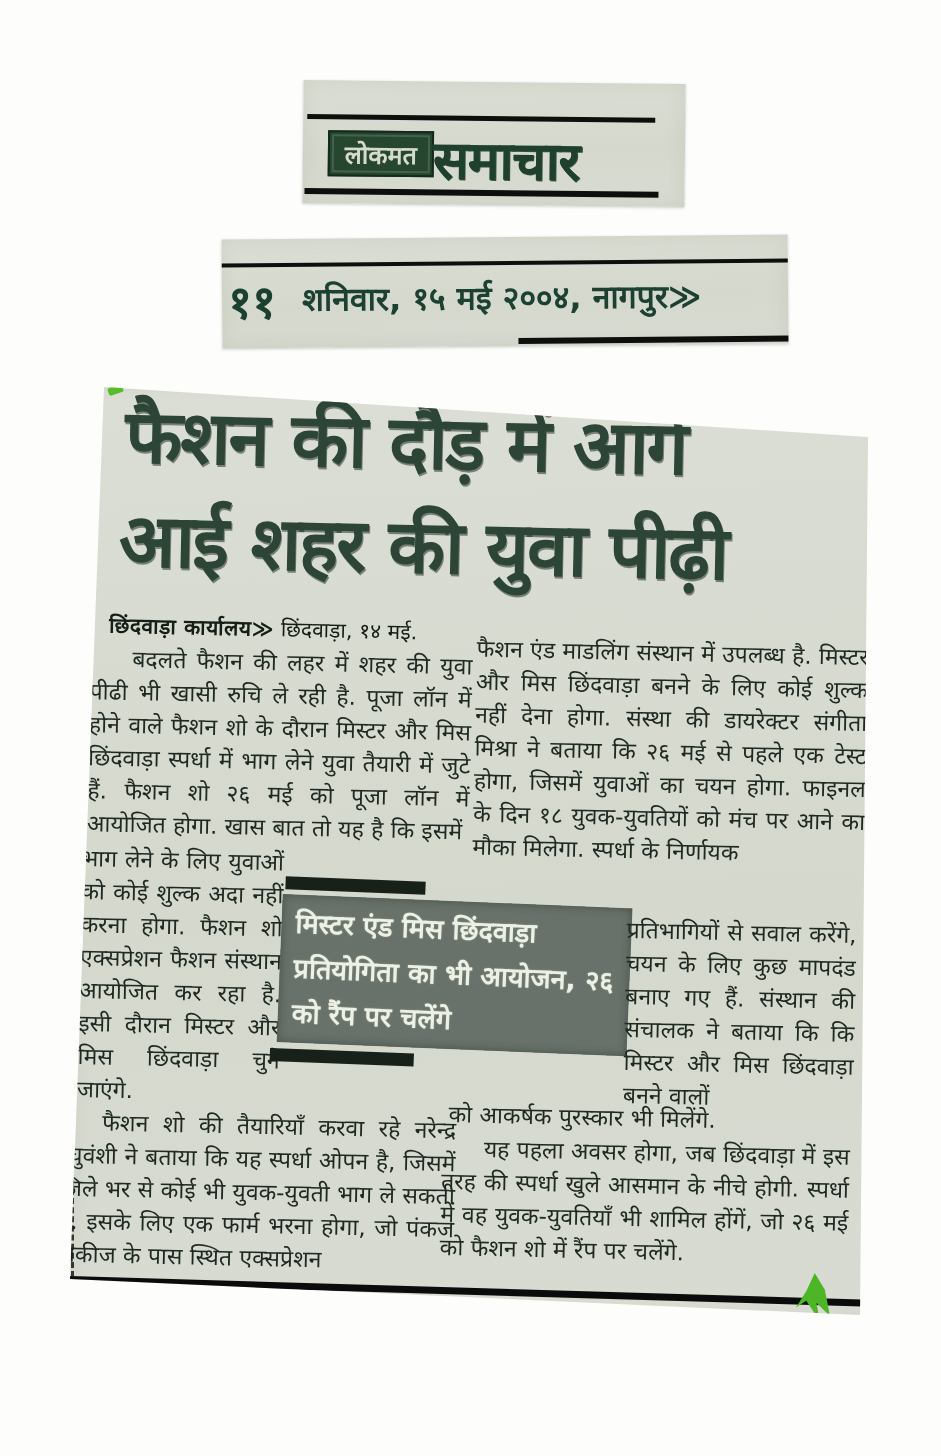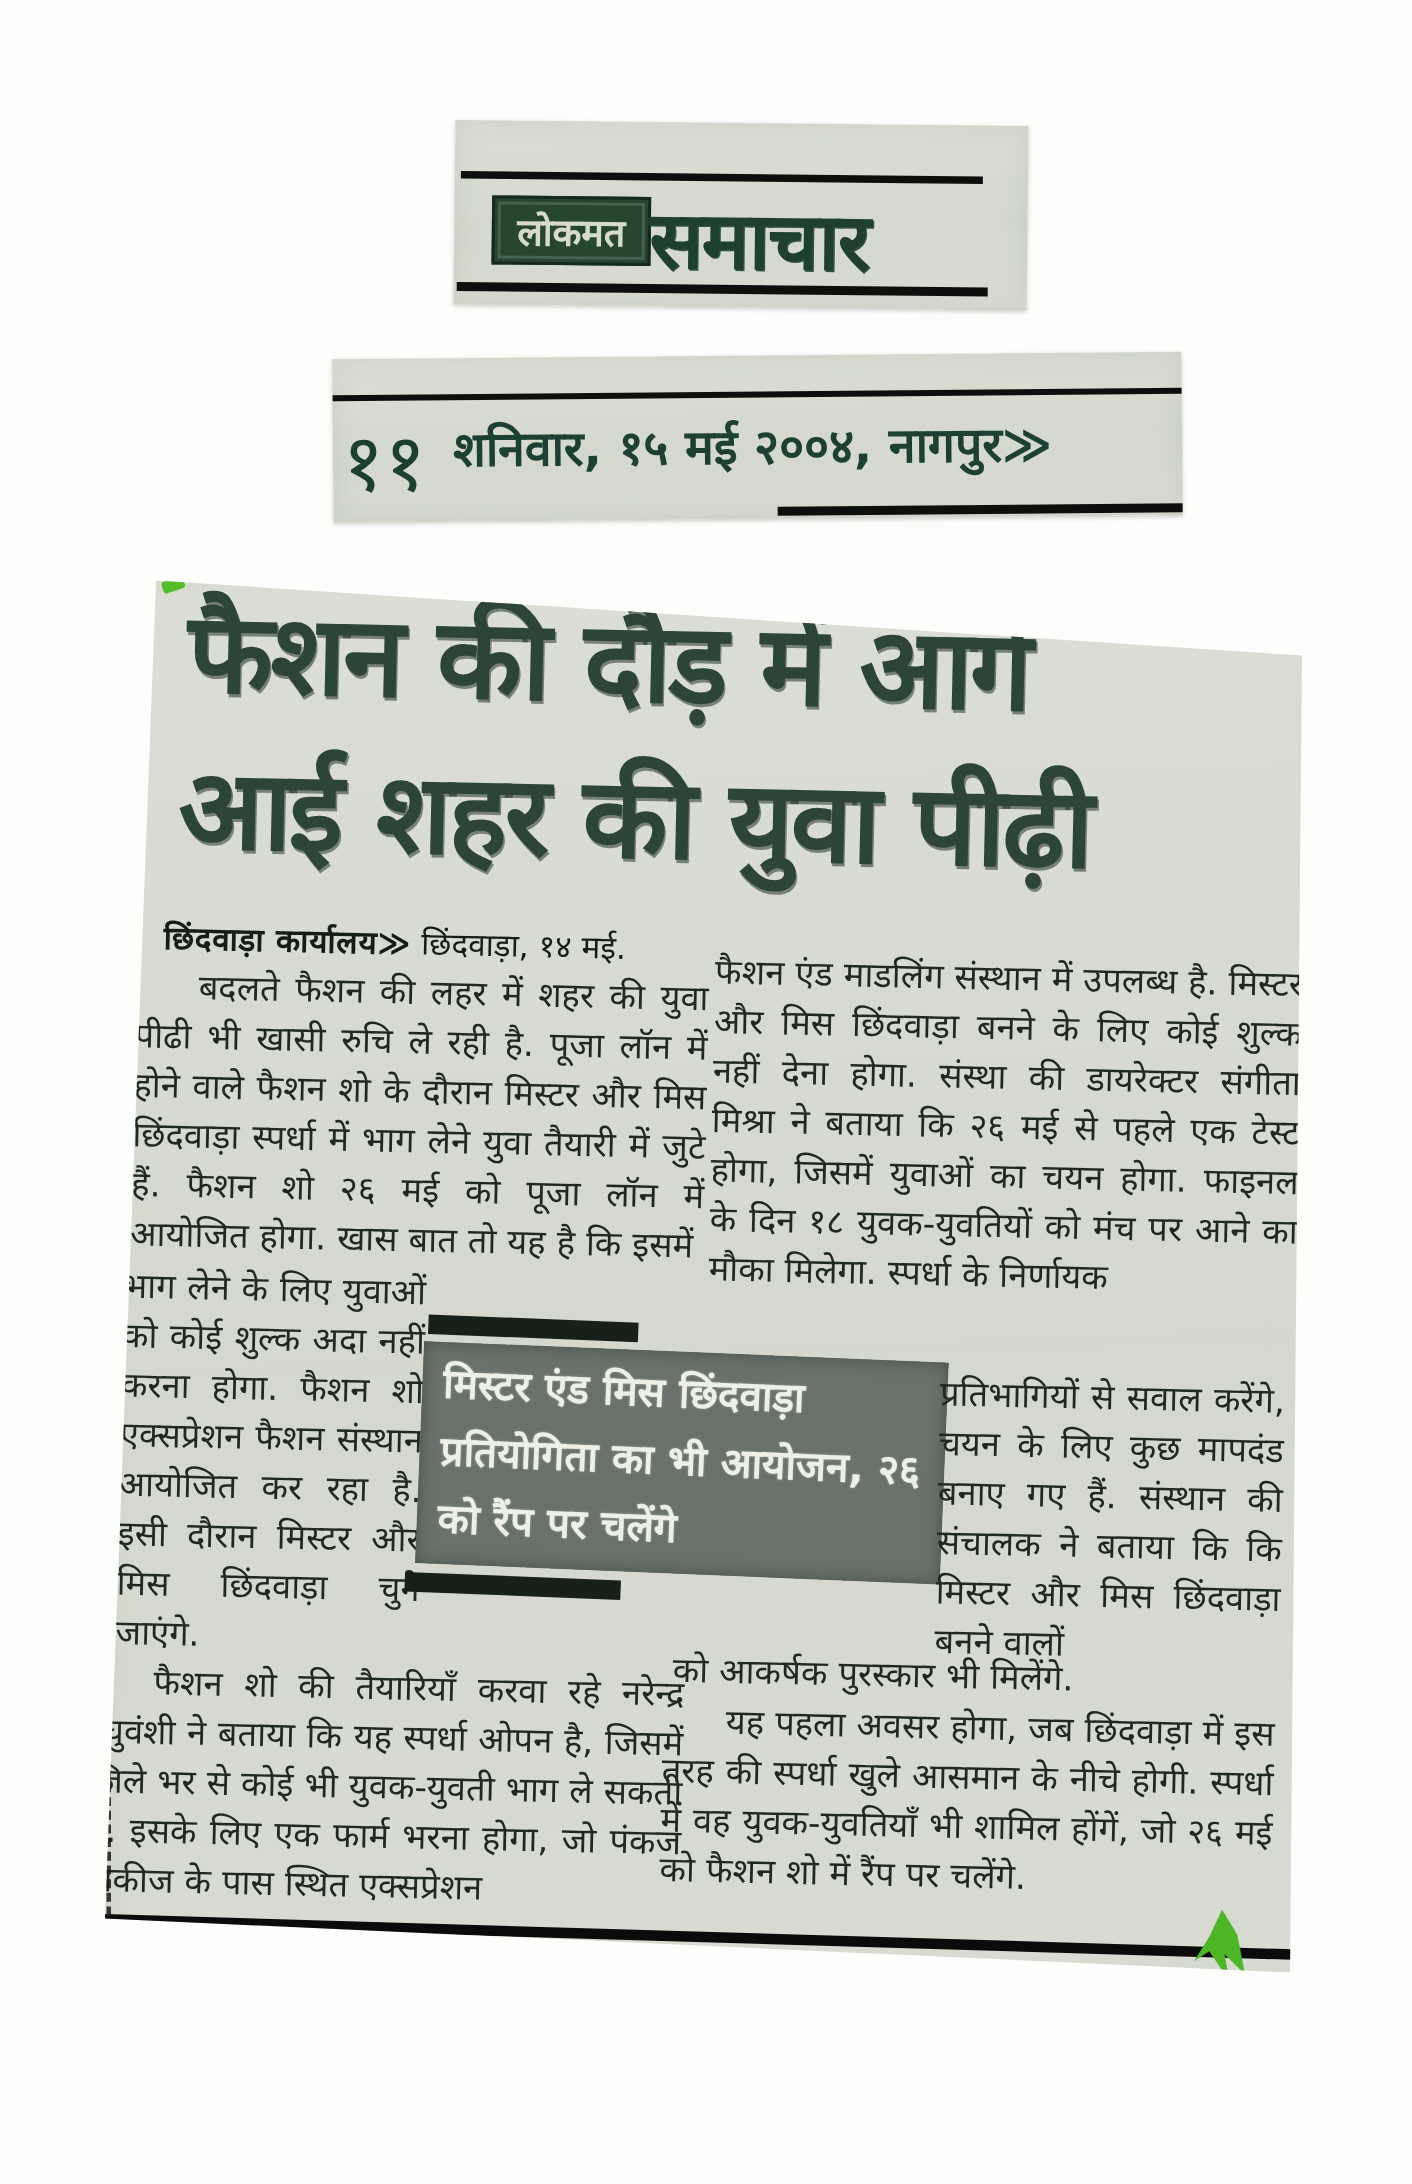--- a/index.html
+++ b/index.html
@@ -30,21 +30,21 @@
     font-size: 53px; font-weight:700; color:#1e402d;
     letter-spacing: -1px; white-space: nowrap;
     text-shadow: 1px 1px 0 #31523c;
   }
   
   .datestrip { left: 222px; top: 237px; width: 566px; height: 109px; transform: rotate(-0.5deg); }
   .d-rule-top { position:absolute; left: 0; top: 24px; width: 566px; height: 4px; background:#0c0f0c; }
   .d-rule-bot { position:absolute; left: 296px; top: 101px; width: 270px; height: 6px; background:#0c0f0c; }
   .d-num {
     position:absolute; left: 6px; top: 30px;
-    font-size: 54px; font-weight:400; color:#1c402f;
+    font-size: 46px; font-weight:700; color:#1c402f;
     font-family: "DejaVu Serif", serif;
   }
   .d-date {
     position:absolute; left: 80px; top: 38px; width: 480px;
     font-size: 32px; font-weight:600; color:#1c4031; white-space: nowrap;
   }
   
   .article {
     left: 70px; top: 383px; width: 810px; height: 940px;
     clip-path: polygon(34px 4px, 798px 54px, 790px 932px, 0px 896px);

